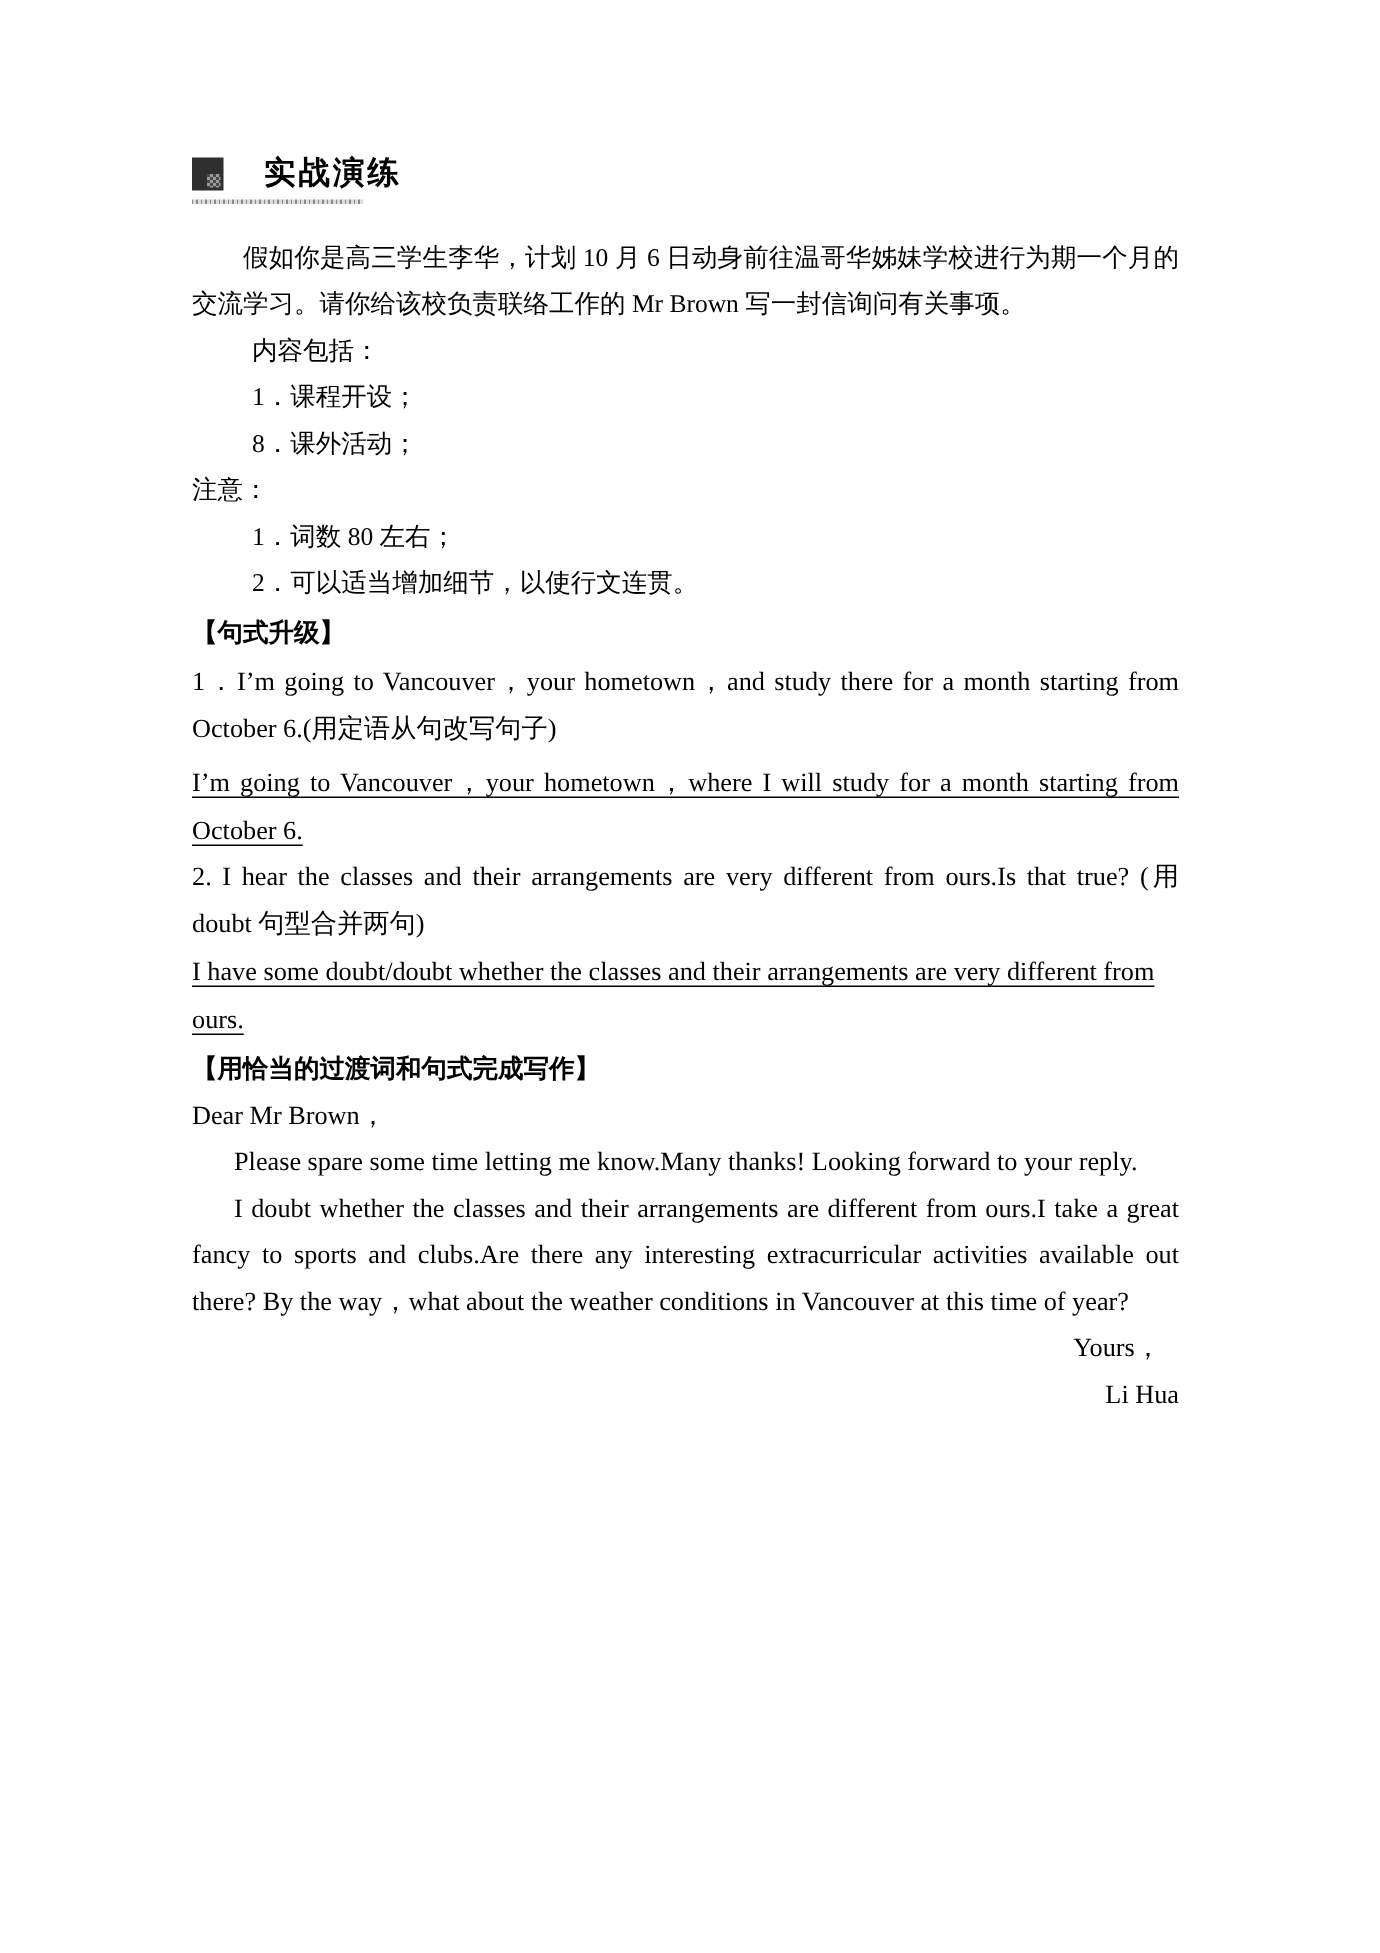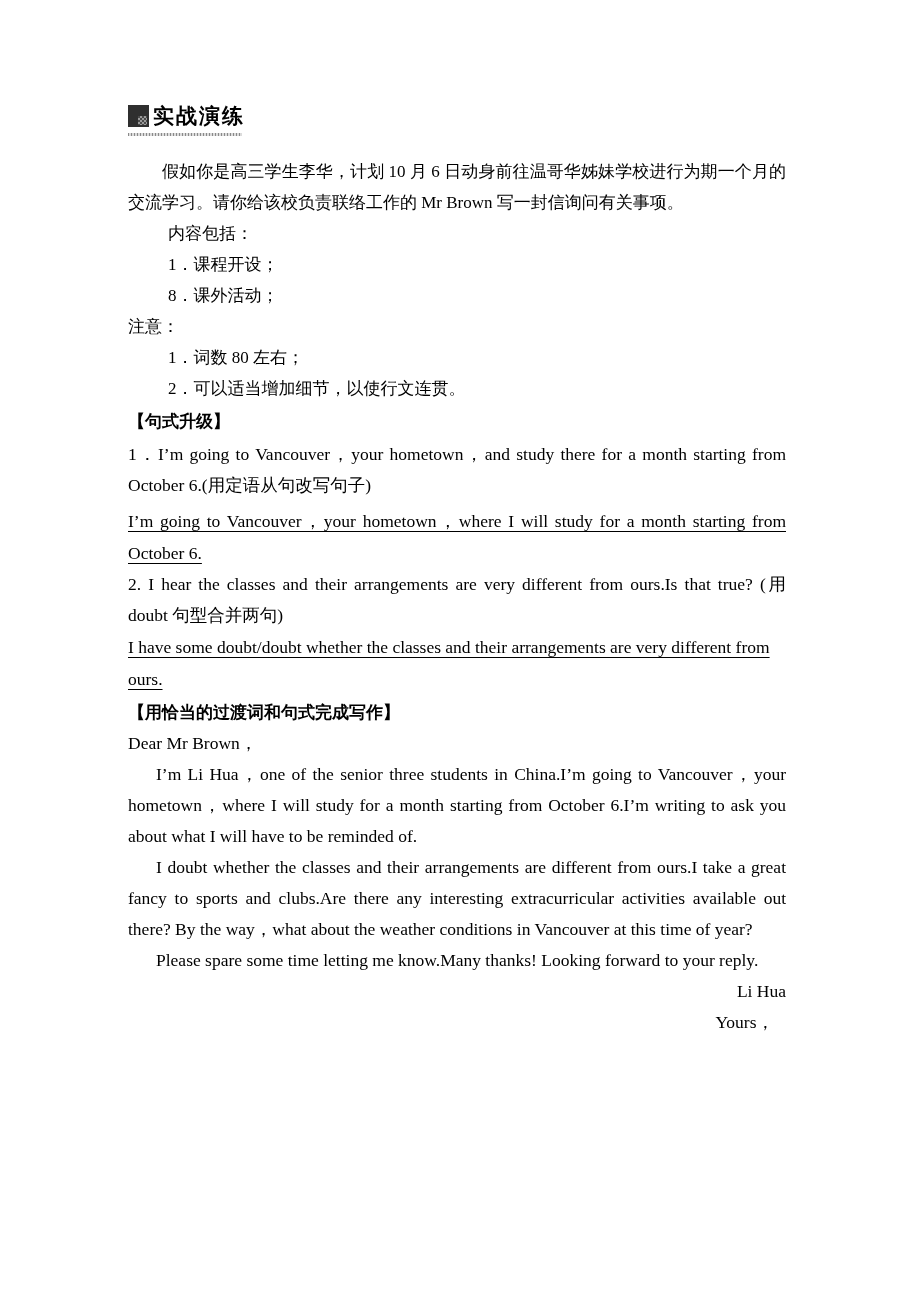--- a/index.html
+++ b/index.html
@@ -18,21 +18,21 @@
   .content {
     position: absolute;
     left: 128px;
     top: 0;
     width: 658px;
   }
   
   .section-header {
     display: flex;
     align-items: center;
-    gap: 4px;
+    gap: 27px;
     margin-top: 104px;
   }
   .hdr-icon {
     width: 21px;
     height: 22px;
     background: #2f2f2f;
     position: relative;
     flex: 0 0 auto;
   }
   .hdr-icon::after {
@@ -116,19 +116,18 @@
   <p class="cn list-indent">2．可以适当增加细节，以使行文连贯。</p>
 
   <p class="heading">【句式升级】</p>
   <p class="en justify q1">1．I’m going to Vancouver，your hometown，and study there for a month starting from October 6.(用定语从句改写句子)</p>
   <p class="en justify answer a1">I’m going to Vancouver，your hometown，where I will study for a month starting from October 6.</p>
   <p class="en justify">2. I hear the classes and their arrangements are very different from ours.Is that true? (用 doubt 句型合并两句)</p>
   <p class="en answer">I have some doubt/doubt whether the classes and their arrangements are very different from ours.</p>
 
   <p class="heading">【用恰当的过渡词和句式完成写作】</p>
   <p class="en">Dear Mr Brown，</p>
-  <p class="en justify letter-indent">I’m Li Hua，one of the senior three students in China.I’m going to Vancouver，your hometown，where I will study for a month starting from October 6.I’m writing to ask you about what I will have to be reminded of.</p>
+  <p class="en letter-indent">Please spare some time letting me know.Many thanks! Looking forward to your reply.</p>
   <p class="en justify letter-indent">I doubt whether the classes and their arrangements are different from ours.I take a great fancy to sports and clubs.Are there any interesting extracurricular activities available out there? By the way，what about the weather conditions in Vancouver at this time of year?</p>
-  <p class="en letter-indent">Please spare some time letting me know.Many thanks! Looking forward to your reply.</p>
+  <p class="en closing">Yours，</p>
   <p class="en signature">Li Hua</p>
-  <p class="en closing">Yours，</p>
 
 </div>
 
 </body></html>

